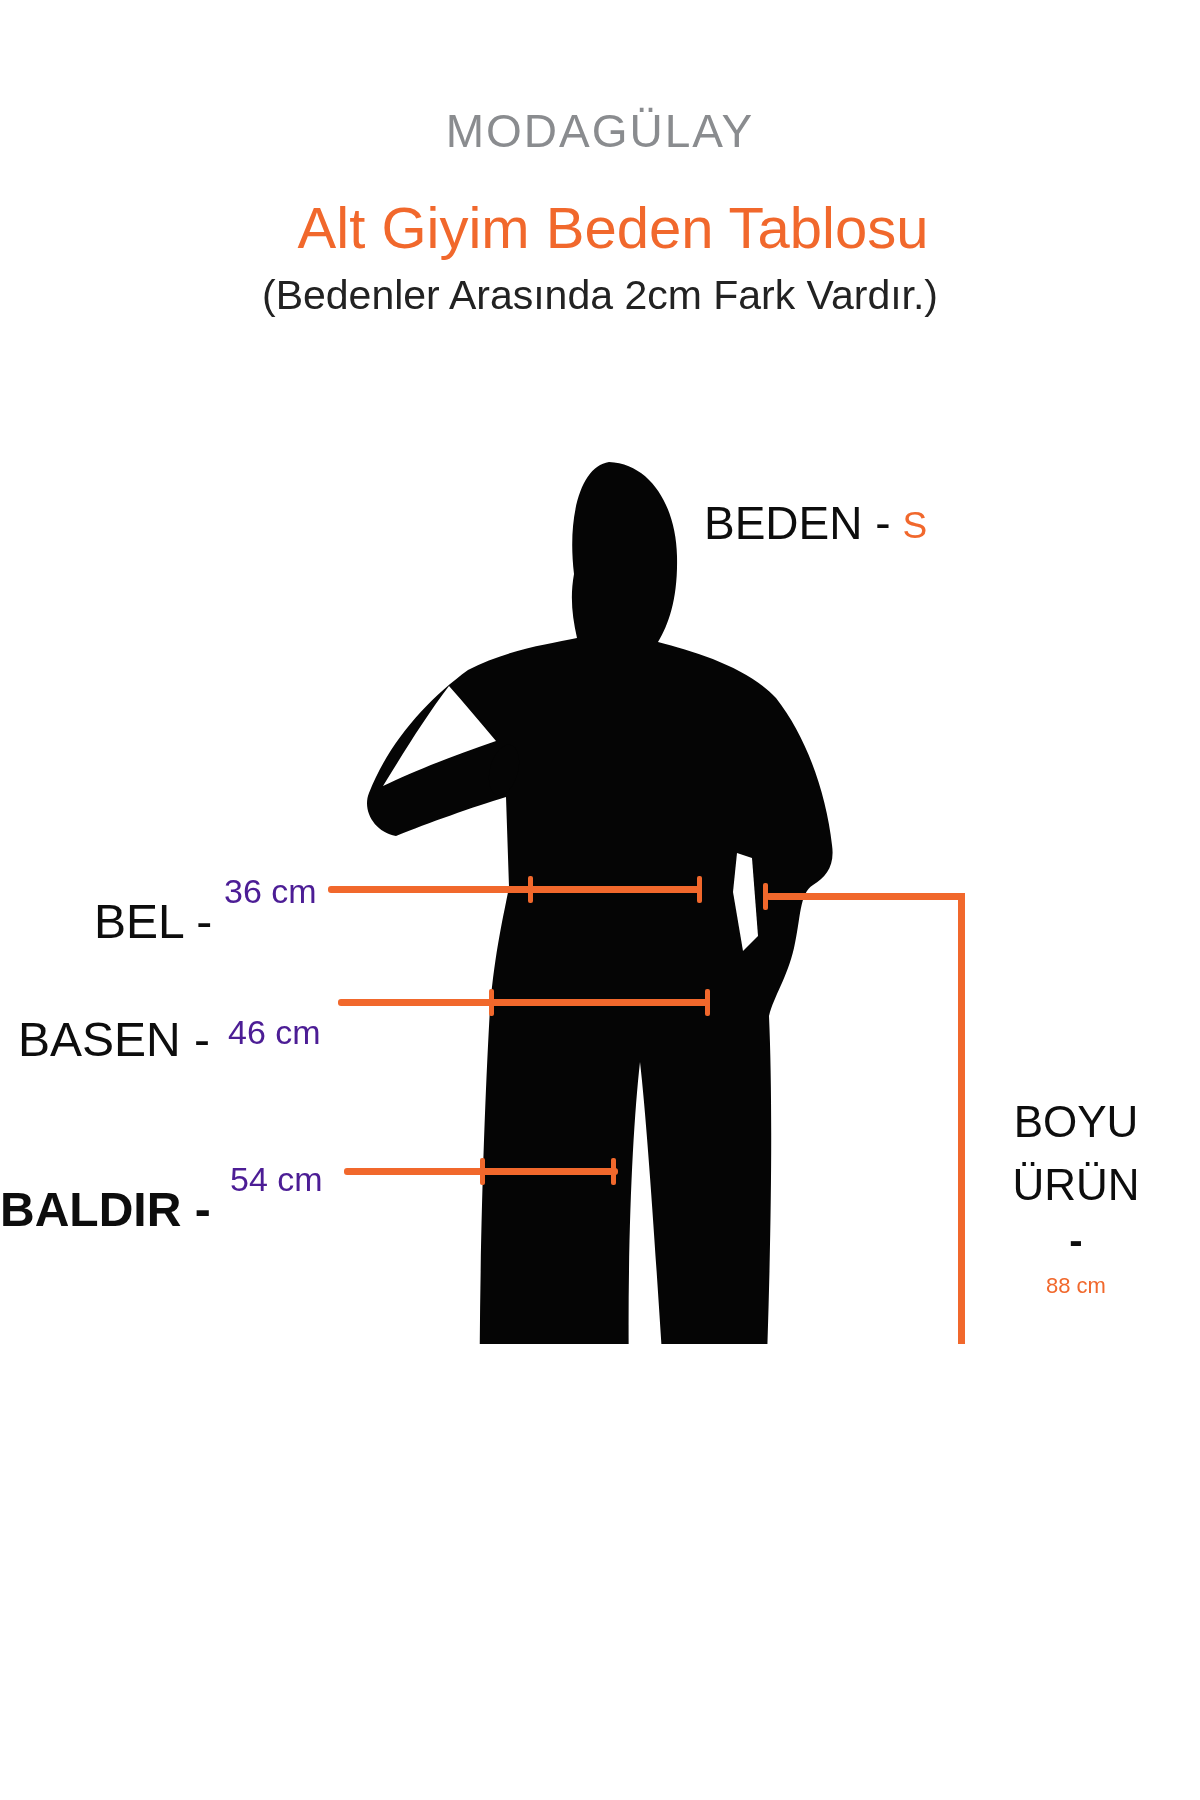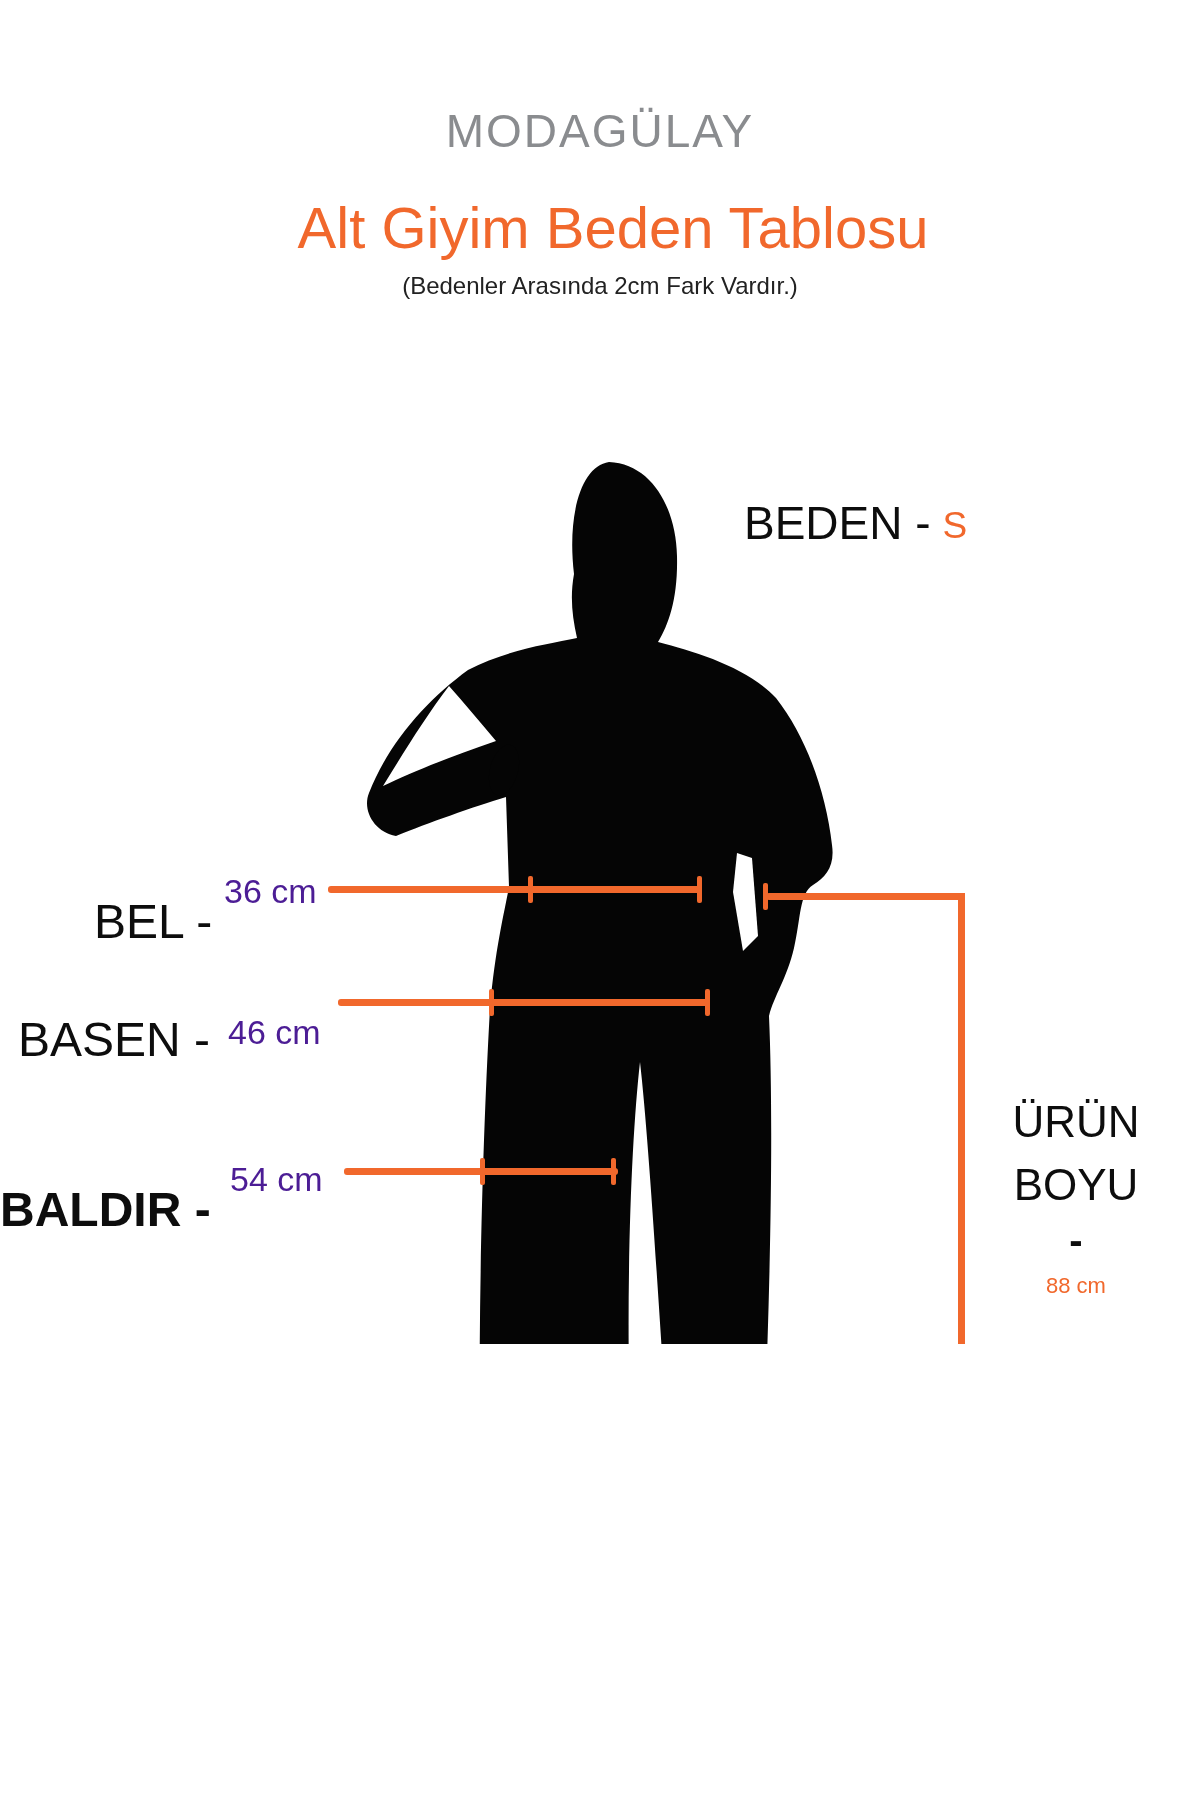--- a/index.html
+++ b/index.html
@@ -12,27 +12,27 @@
   .logo{
     left:0;right:0;top:104px;text-align:center;
     font-size:46px;letter-spacing:2px;color:#8a8c8f;font-weight:normal;
   }
   .title{
     left:0;right:0;top:194px;text-align:center;
     font-size:58px;color:#f1682c;font-weight:normal;margin-left:26px;
   }
   .subtitle{
     left:0;right:0;top:272px;text-align:center;
-    font-size:24px;color:#222222;
+    font-size:41px;color:#222222;
   }
   
   .figure{left:0;top:0;width:1200px;height:1800px;z-index:1;}
   
   .size-label{
-    left:704px;top:496px;font-size:46px;color:#0d0d0d;z-index:2;white-space:nowrap;margin-left:40px;
+    left:704px;top:496px;font-size:46px;color:#0d0d0d;z-index:2;white-space:nowrap;
   }
   .size-label .size-value{
     color:#f1682c;font-size:37px;margin-left:12px;vertical-align:1px;
   }
   
   .m-label{font-size:48px;color:#0d0d0d;z-index:2;white-space:nowrap;margin-top:36px;}
   .m-value{font-size:34px;color:#4c1d95;z-index:2;white-space:nowrap;}
   .bel-label{left:94px;top:858px;}
   .bel-value{left:224px;top:872px;}
   .basen-label{left:18px;top:976px;}
@@ -133,19 +133,19 @@
   <div class="abs oline hline baldir-line"></div>
   <div class="abs oline vtick baldir-t1"></div>
   <div class="abs oline vtick baldir-t2"></div>
 
   <div class="abs oline hline len-hline"></div>
   <div class="abs oline vtick len-tick-left"></div>
   <div class="abs oline len-vline"></div>
   <div class="abs oline len-tick-bottom"></div>
 
   <div class="abs len-block">
+    <div class="len-word">BOYU</div>
     <div class="len-word">ÜRÜN</div>
-    <div class="len-word">BOYU</div>
     <div class="len-sep">-</div>
     <div class="len-value">88 cm</div>
   </div>
 
 </div>
 
 </body></html>

